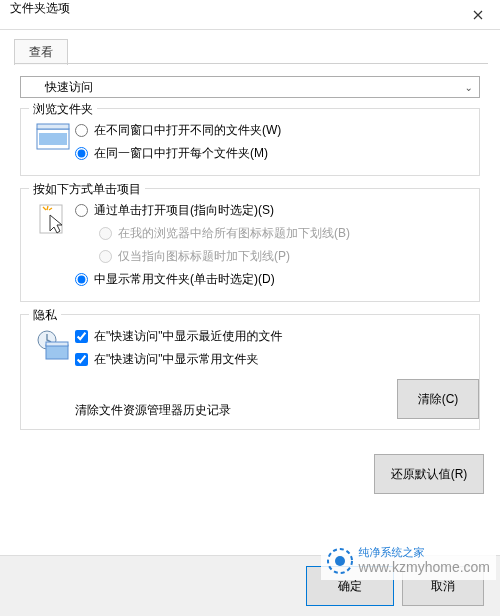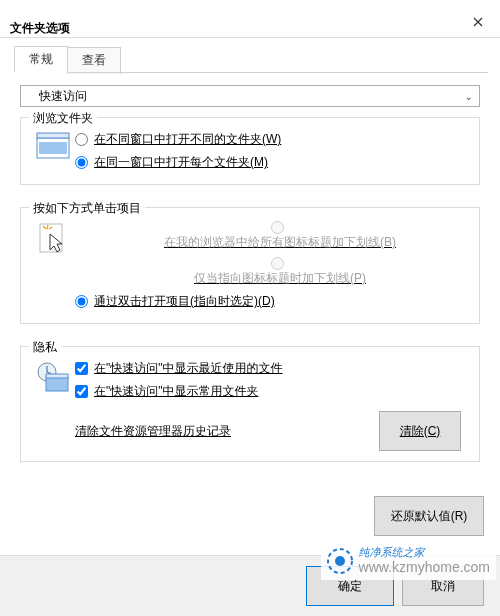--- a/index.html
+++ b/index.html
@@ -8,25 +8,24 @@
     font-family: "Microsoft YaHei", "Segoe UI", sans-serif;
     font-size: 12px;
     background: #fff;
     width: 500px;
     height: 616px;
     position: relative;
     overflow: hidden;
   }
   .titlebar {
     display: flex;
-    align-items: flex-end;
-    height: 38px;
+    align-items: flex-start;
+    height: 30px;
     border-bottom: 1px solid #ddd;
     padding: 0 0 0 10px;
-    font-weight: bold;
   }
   .title-text { flex: 1; font-size: 12px; }
   .close-btn {
     width: 45px; height: 30px;
     display: flex; align-items: center; justify-content: center;
     font-size: 14px; color: #333;
   }
   .tabs {
     display: flex;
     padding: 8px 10px 0 14px;
@@ -63,34 +62,33 @@
     align-items: center;
     margin-bottom: 10px;
   }
   .row-label { margin-right: 8px; }
   .select {
     flex: 1;
     border: 1px solid #adadad;
     height: 22px;
     display: flex;
     align-items: center;
-    padding: 0 18px;
+    padding: 0 24px;
     background: #fff;
     position: relative;
   }
   .select .chev {
     position: absolute; right: 6px; top: 50%; transform: translateY(-50%);
     font-size: 10px; color: #555;
   }
   .group {
-    margin-bottom: 22px;
+    margin-bottom: 12px;
     border: 1px solid #dcdcdc;
-    padding: 10px 18px 10px 10px;
-    position: relative;
-    text-decoration: underline;
+    padding: 10px 0 10px 10px;
+    position: relative;
   }
   .group-title {
     position: absolute;
     top: -8px; left: 8px;
     background: #fff;
     padding: 0 4px;
   }
   .group-content {
     display: flex;
   }
@@ -102,25 +100,25 @@
   }
   .opts { flex: 1; }
   .opt {
     display: flex;
     align-items: center;
     padding: 3px 0;
   }
   .opt input[type=radio], .opt input[type=checkbox] {
     margin: 0 6px 0 0;
   }
-  .opt.sub { padding-left: 24px; color: #a0a0a0; flex-direction: column; }
+  .opt.sub { padding-left: 24px; color: #a0a0a0; }
   .opt.sub input { accent-color: #a0a0a0; }
   .privacy-clear {
     display: flex;
-    align-items: center;
+    align-items: flex-end;
     margin-top: 8px;
   }
   .privacy-clear .lbl { flex: 1; }
   .btn {
     min-width: 82px;
     height: 40px;
     border: 1px solid #adadad;
     background: #e1e1e1;
     display: inline-flex;
     align-items: center;
@@ -150,38 +148,37 @@
   .watermark {
     position: absolute;
     right: 4px; bottom: 36px;
     display: flex;
     align-items: center;
     gap: 6px;
     background: rgba(255,255,255,0.85);
     padding: 4px 6px;
   }
   .wm-text { text-align: left; line-height: 1.2; }
-  .wm-brand { color: #1f7cd6; font-size: 11px; font-style: italic; }
+  .wm-brand { color: #1f7cd6; font-size: 11px; }
   .wm-url { color: #999; font-size: 14px; }
   .icon-folder svg, .icon-cursor svg, .icon-clock svg { display: block; }
 </style>
 </head>
 <body>
 
 <div class="titlebar">
   <span class="title-text">文件夹选项</span>
   <div class="close-btn">
     <svg width="10" height="10" viewBox="0 0 10 10">
         <path d="M1 1 L9 9 M9 1 L1 9" stroke="currentColor" stroke-width="1.2"></path>
       </svg>
   </div>
 </div>
 
 <div class="tabs">
-  <div class="tab active"><span>常规</span></div>
   <div class="tab inactive"><span>查看</span></div>
   <div class="tabline"></div>
 </div>
 
 <div class="panel">
 
   <div class="row">
     <div class="select">
       <span>快速访问</span>
       <span class="chev">⌄</span>
@@ -215,31 +212,35 @@
     <div class="group-title">按如下方式单击项目</div>
     <div class="group-content">
       <div class="group-icon icon-cursor">
         <svg width="30" height="34" viewBox="0 0 30 34">
           <rect x="2" y="2" width="22" height="28" fill="#fff" stroke="#bbb"></rect>
           <path d="M5 4 l3 3 M10 3 l-1 4 M14 5 l-3 2" stroke="#f4a000" stroke-width="1.3"></path>
           <path d="M12 12 L12 28 L16 24 L19 30 L22 28 L19 22 L24 22 Z" fill="#fff" stroke="#333"></path>
         </svg>
       </div>
       <div class="opts">
+        <label class="opt">
+          <input type="radio" name="click" style="">
+          <span>通过单击打开项目(指向时选定)(S)</span>
+        </label>
         <label class="opt sub">
           <input type="radio" name="clicksub" disabled="" style="">
           <span>在我的浏览器中给所有图标标题加下划线(B)</span>
         </label>
         <label class="opt sub">
           <input type="radio" name="clicksub" disabled="" style="">
           <span>仅当指向图标标题时加下划线(P)</span>
         </label>
         <label class="opt">
           <input type="radio" name="click" checked="" style="">
-          <span>通过双击打开项目(指向时选定)(D)</span>
+          <span>中显示常用文件夹(单击时选定)(D)</span>
         </label>
       </div>
     </div>
   </div>
 
   <div class="group">
     <div class="group-title">隐私</div>
     <div class="group-content">
       <div class="group-icon icon-clock">
         <svg width="34" height="32" viewBox="0 0 34 32">

